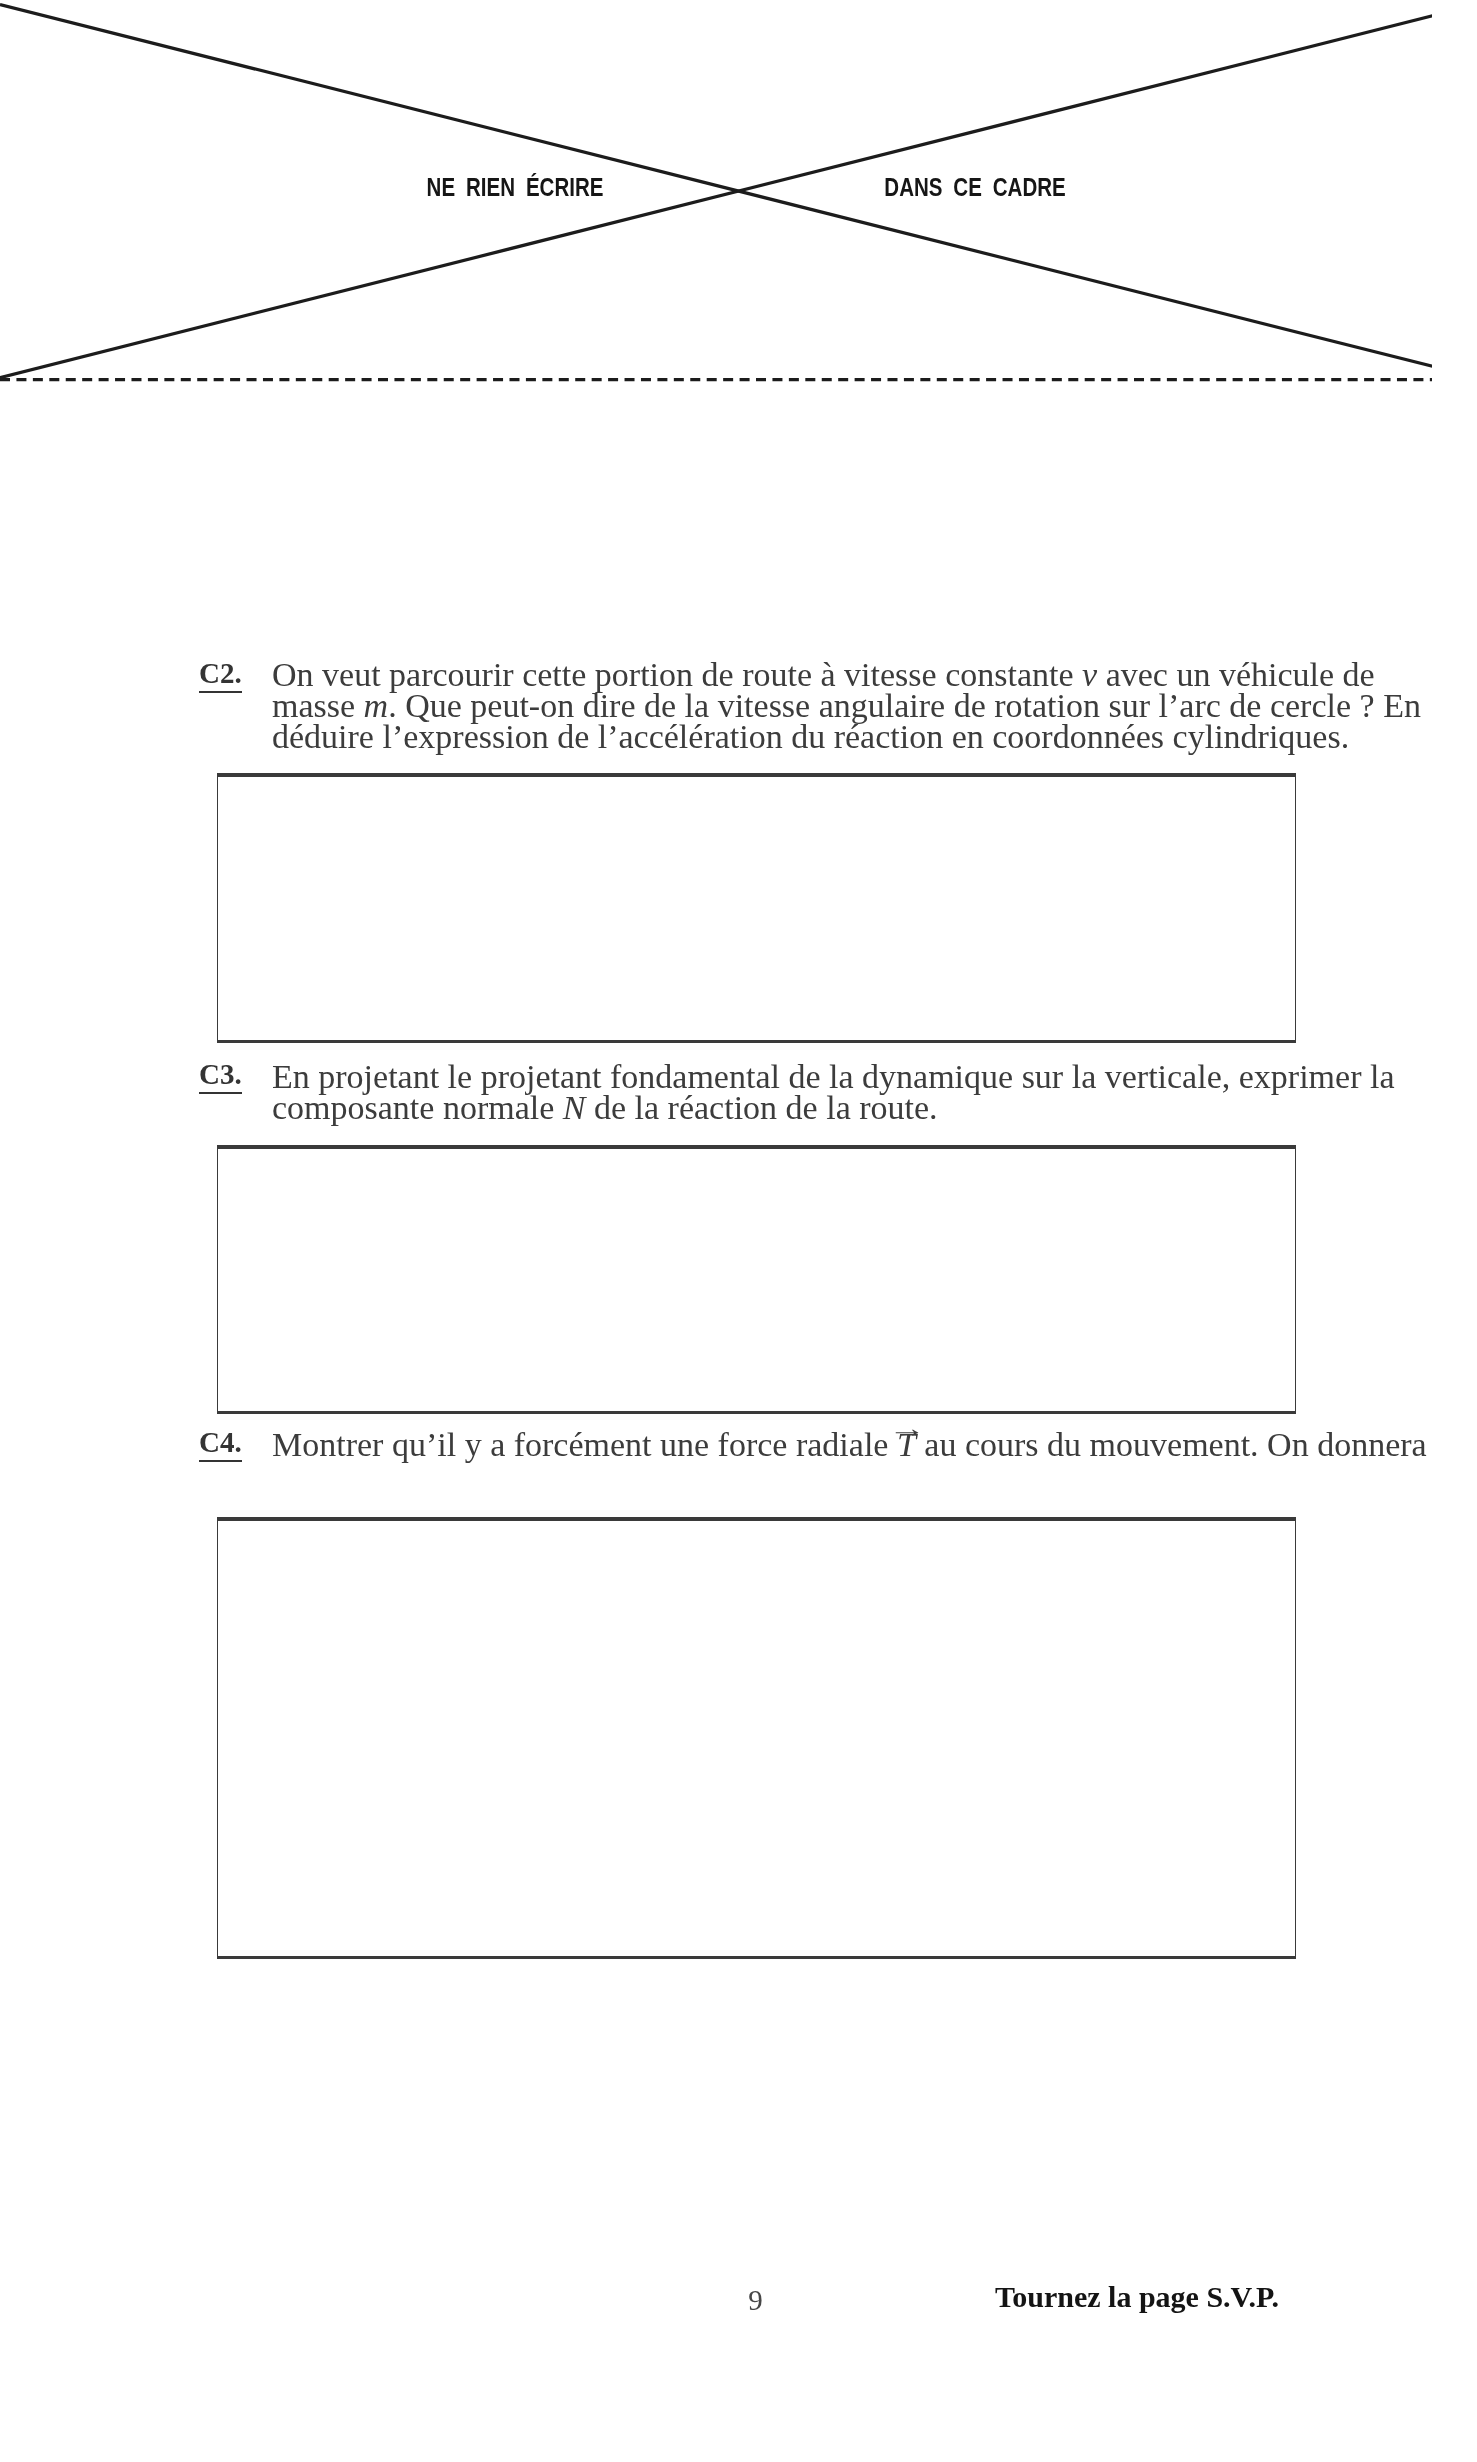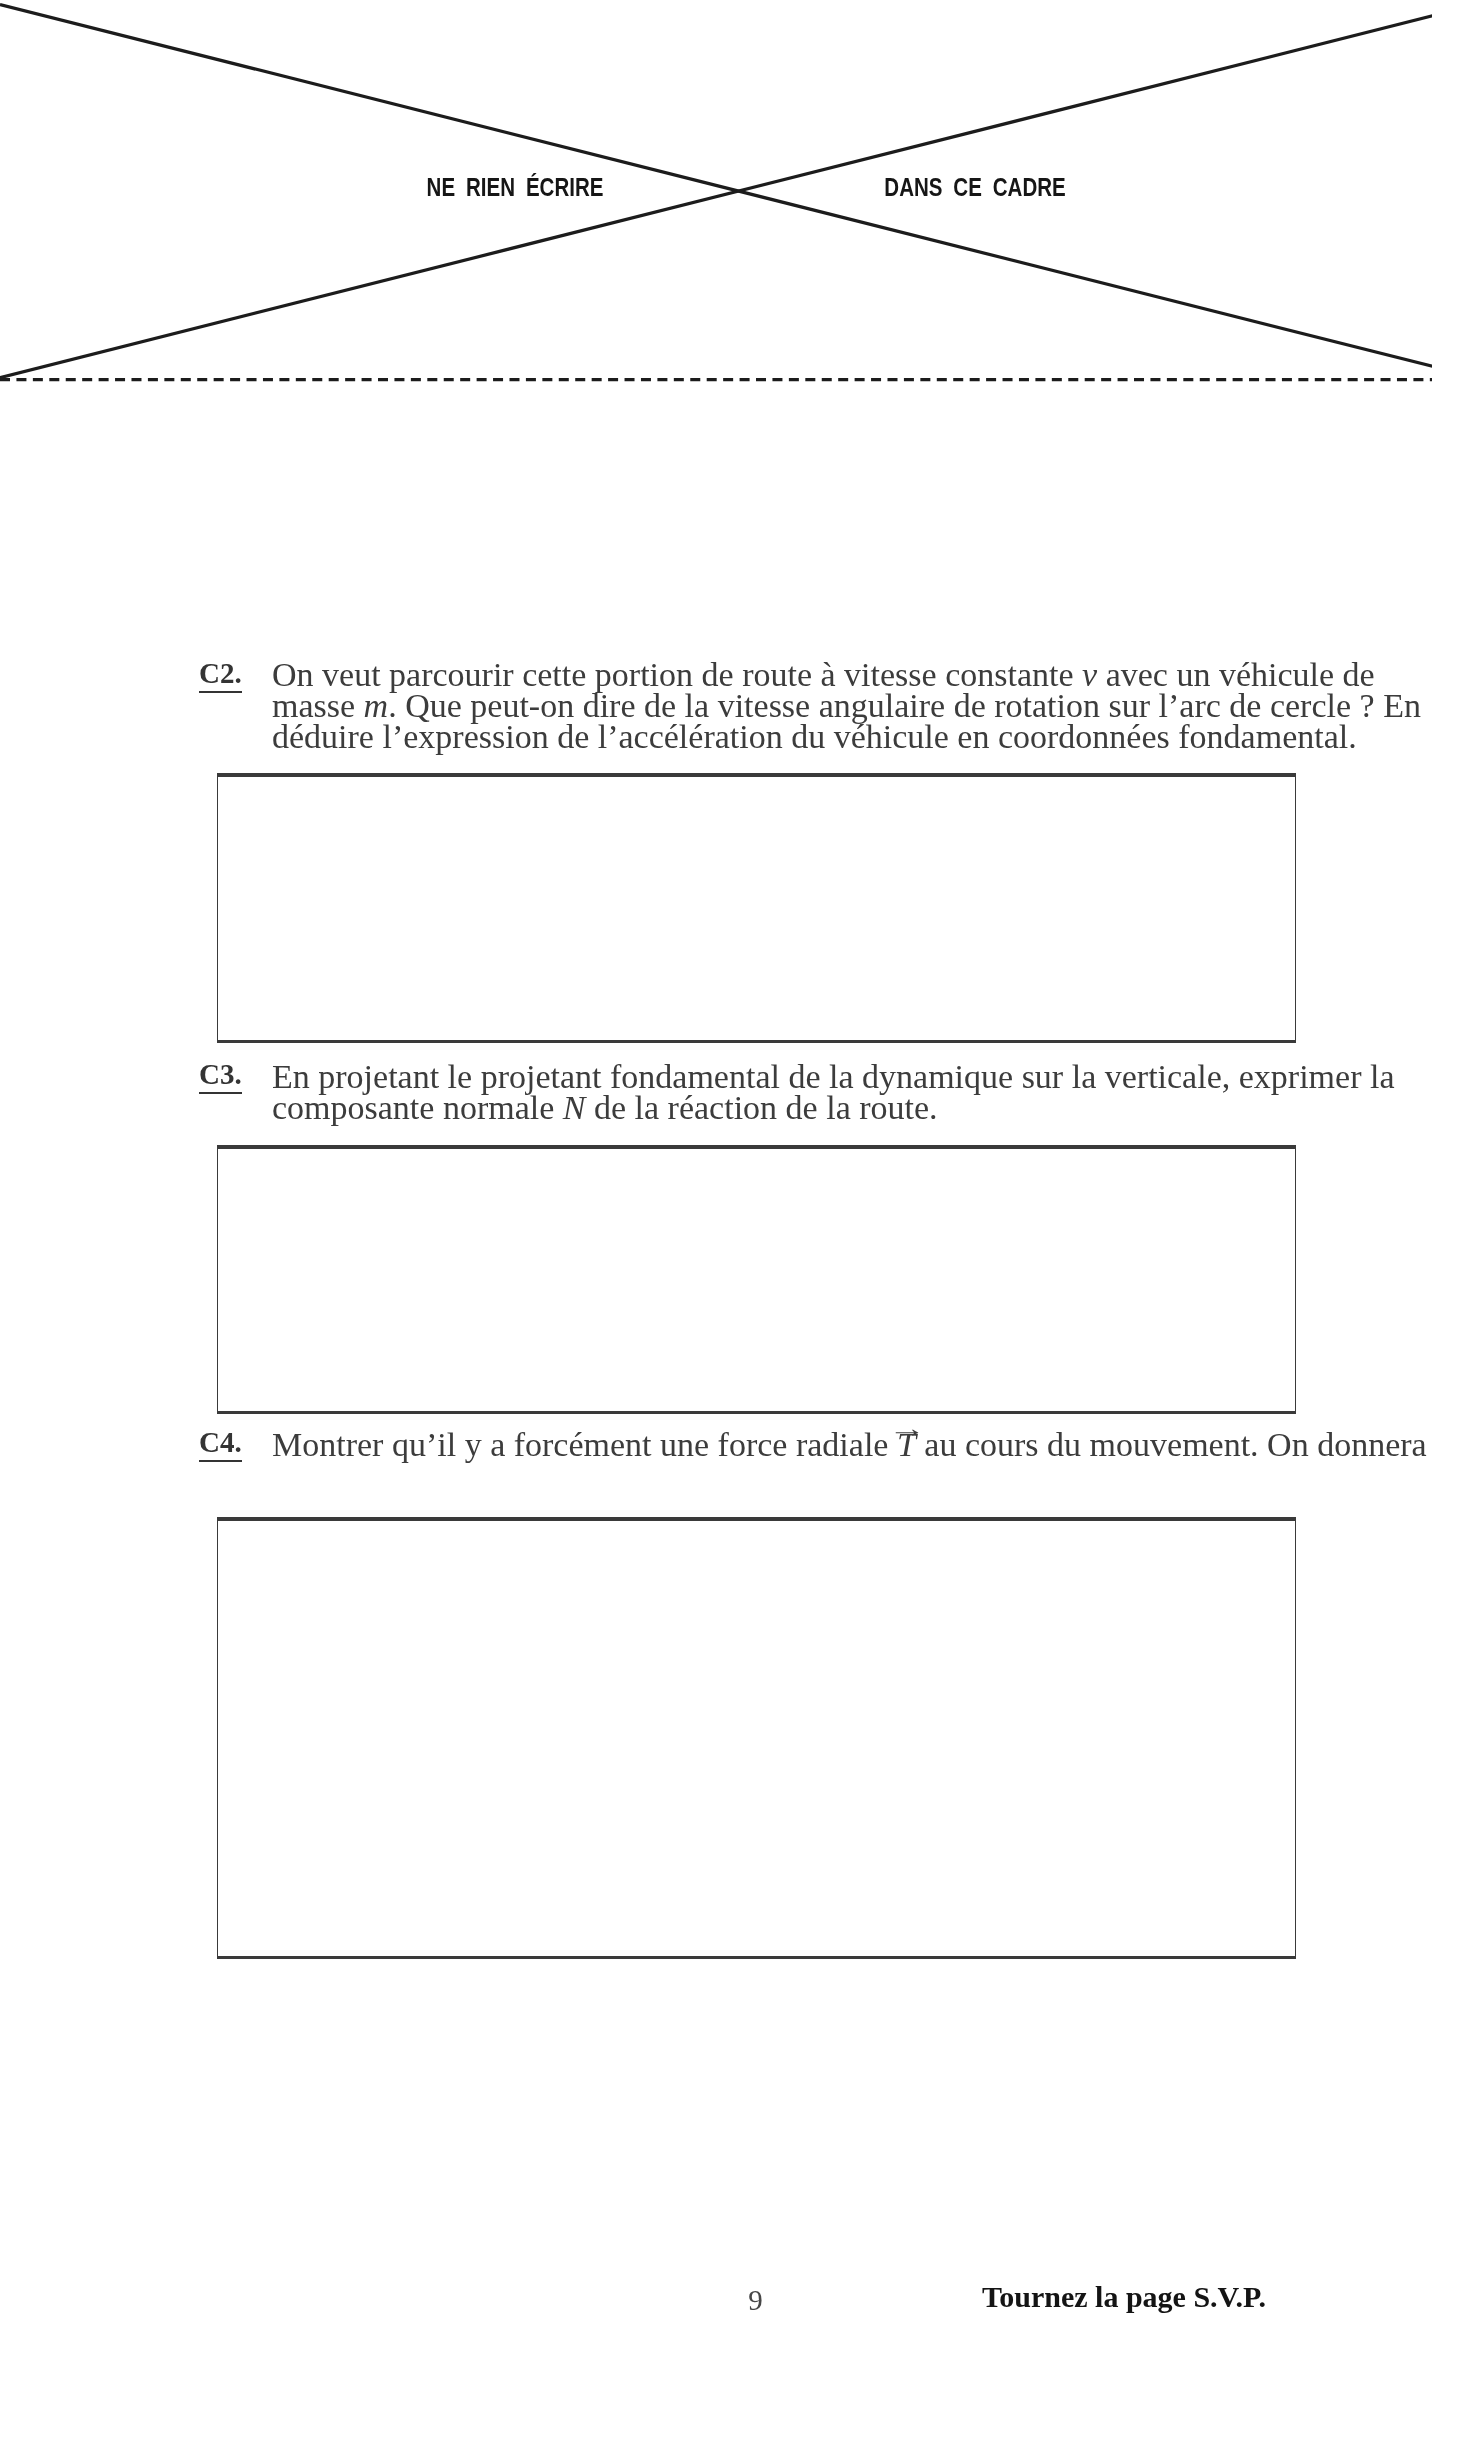--- a/index.html
+++ b/index.html
@@ -91,21 +91,21 @@
     position:absolute;
     left:720px;
     top:2284px;
     width:71px;
     text-align:center;
     font-size:29px;
     color:#474747;
   }
   .turn-note{
     position:absolute;
-    right:166px;
+    right:153px;
     top:2280px;
     font-size:30px;
     font-weight:bold;
     color:#141414;
     white-space:nowrap;
   }
 </style>
 </head>
 <body>
 
@@ -119,21 +119,21 @@
 
   <div class="frame-label left">NE RIEN ÉCRIRE</div>
   <div class="frame-label right">DANS CE CADRE</div>
 
   <div id="questions">
       <section class="question q0">
         <div class="qlabel"><span class="ul">C2.</span></div>
         <div class="qtext">
           <div class="qline just">On veut parcourir cette portion de route à vitesse constante <i class="mvar">v</i> avec un véhicule de</div>
           <div class="qline just">masse <i class="mvar">m</i>. Que peut-on dire de la vitesse angulaire de rotation sur l’arc de cercle ? En</div>
-          <div class="qline">déduire l’expression de l’accélération du véhicule en coordonnées fondamental.</div>
+          <div class="qline">déduire l’expression de l’accélération du réaction en coordonnées cylindriques.</div>
         </div>
         <div class="answer-box"></div>
       </section>
       <section class="question q1">
         <div class="qlabel"><span class="ul">C3.</span></div>
         <div class="qtext">
           <div class="qline just">En projetant le projetant fondamental de la dynamique sur la verticale, exprimer la</div>
           <div class="qline">composante normale <i class="mvar">N</i> de la réaction de la route.</div>
         </div>
         <div class="answer-box"></div>

